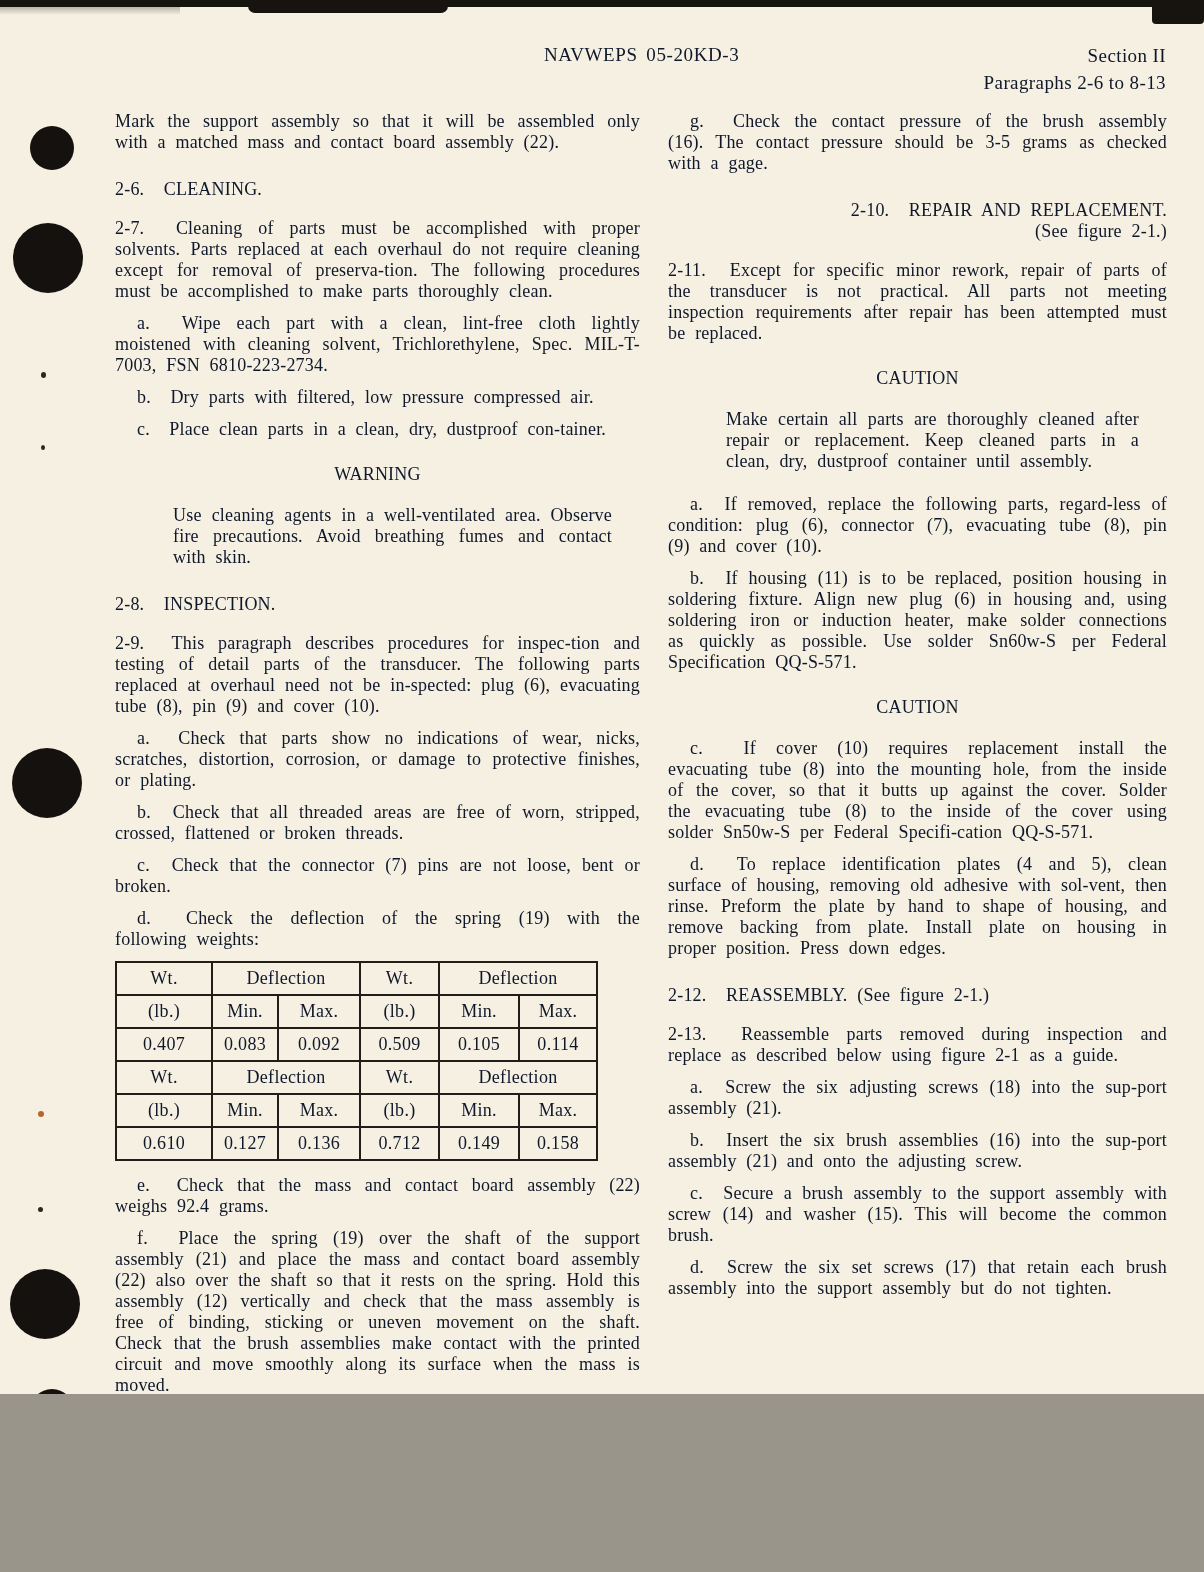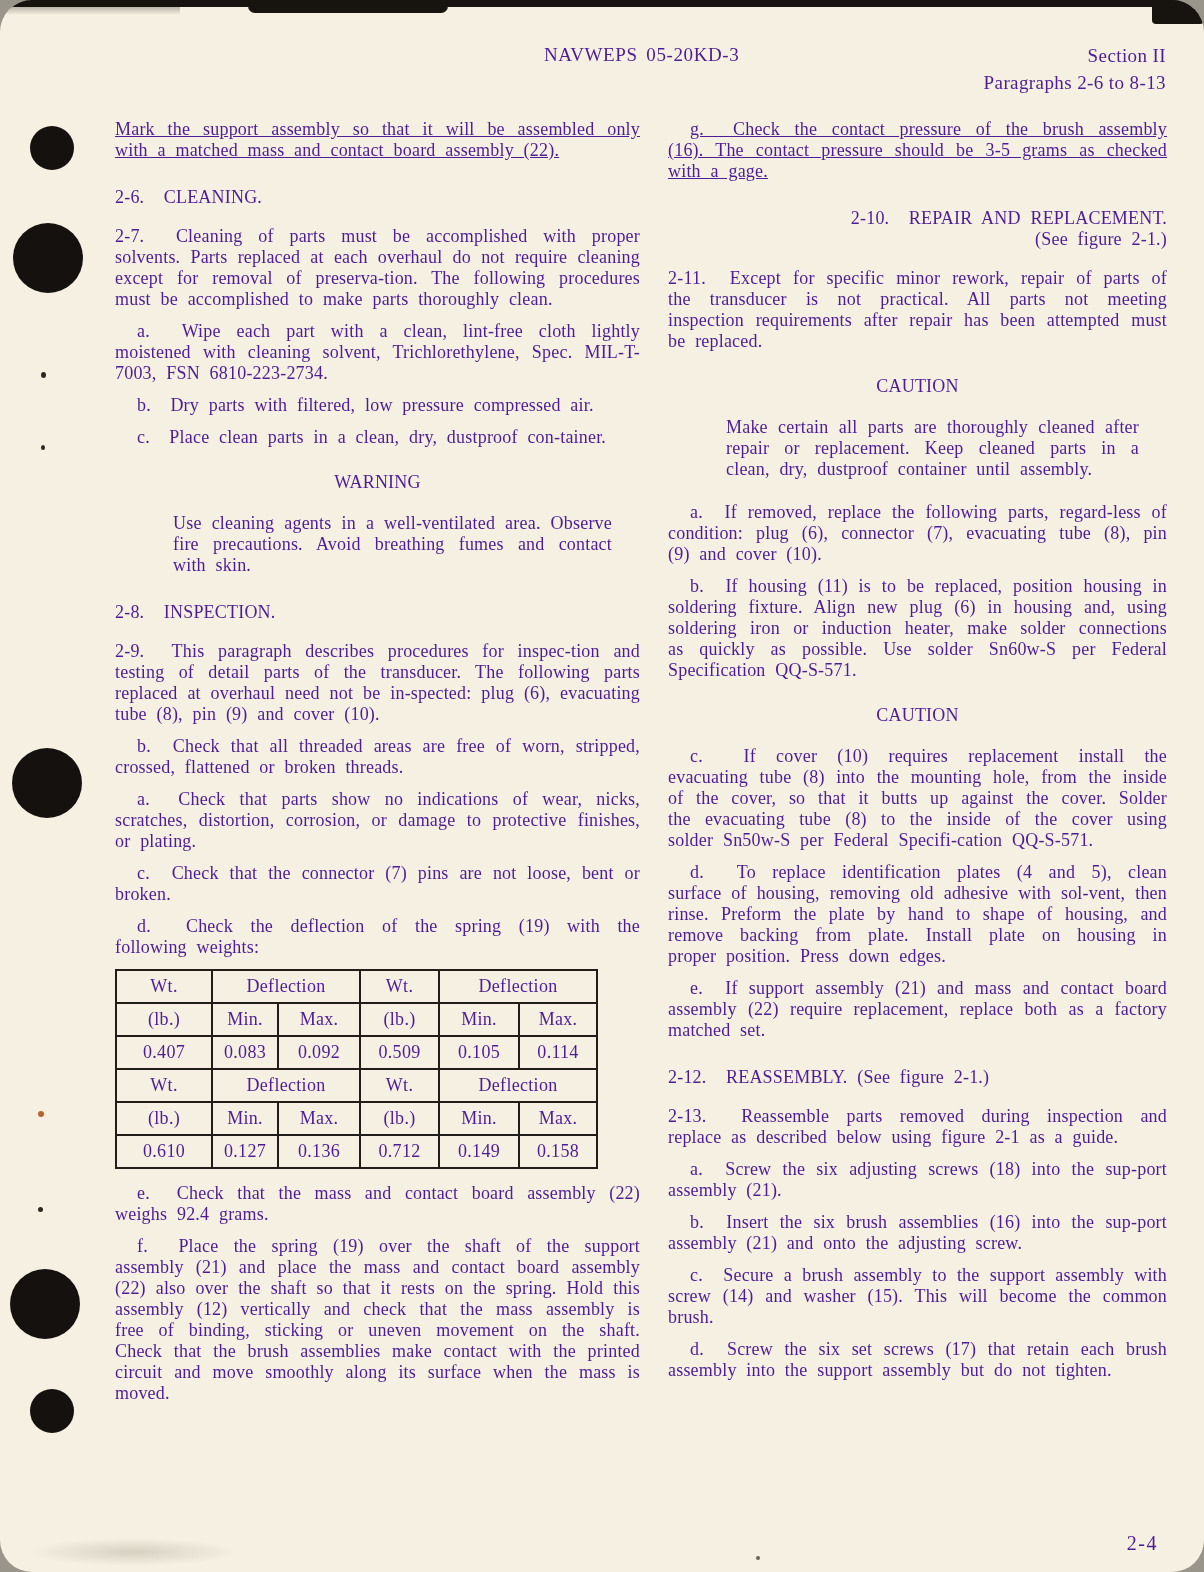--- a/index.html
+++ b/index.html
@@ -1,24 +1,23 @@
 <!DOCTYPE html>
 <html><head>
 <meta charset="utf-8">
 <style>
   * { box-sizing: border-box; }
   html, body { margin: 0; padding: 0; background: #9a958a; }
   .page {
     position: relative;
-    width: 1204px; height: 1572px;
+    width: 1204px; height: 1394px;
     background: #f5f0e1;
-    color: #4c1d95;
+    color: #0f172a;
     font-family: "Liberation Serif", "DejaVu Serif", serif;
     overflow: hidden;
-    border-radius: 32px;
   }
   
   .topbar { position: absolute; left: 0; top: 0; width: 100%; height: 7px; background: #17140f; }
   .topbar-blob1 { position: absolute; left: 248px; top: 0; width: 200px; height: 13px; background: #17140f; border-radius: 0 0 7px 7px; }
   .topbar-blob2 { position: absolute; right: 0; top: 0; width: 52px; height: 24px; background: #17140f; border-radius: 0 0 4px 4px; }
   .topbar-fade { position: absolute; left: 0; top: 0; width: 180px; height: 15px;
                  background: linear-gradient(180deg, rgba(23,20,15,.5), rgba(23,20,15,0)); }
   
   .hdr-center { position: absolute; left: 544px; top: 44px; font-size: 19px; letter-spacing: .6px; word-spacing: .18em; }
   .hdr-right  { position: absolute; right: 38px; top: 42px; text-align: right; font-size: 19px; line-height: 27px; letter-spacing: .4px; }
@@ -27,21 +26,21 @@
   .col { position: absolute; top: 103px; font-size: 18px; line-height: 21px;
          text-align: justify; word-spacing: .28em; letter-spacing: .2px; }
   .col-left  { left: 115px; width: 525px; }
   .col-right { left: 668px; width: 499px; }
   p { margin: 0 0 11px 0; }
   .sub { text-indent: 22px; }
   .heading { margin: 26px 0 18px; text-align: left; }
   .centered { text-align: center; margin: 24px 0 20px; }
   .note { margin: 0 0 22px; padding: 0 28px 0 58px; }
   .hang { padding-left: 92px; text-indent: -92px; margin: 26px 0 18px; text-align: right; }
-  .first { margin-top: 16px; text-decoration: underline; }
+  .first { margin-top: 8px; }
   
   table.defl { border-collapse: collapse; table-layout: fixed; width: 481px; margin: 0 0 14px 0; }
   table.defl td { border: 2px solid #211e1a; text-align: center; vertical-align: middle;
                   padding: 4px 2px; font-size: 18px; height: 33px; text-indent: 0;
                   word-spacing: normal; letter-spacing: .3px; }
   
   .dot { position: absolute; background: #14110e; border-radius: 50%; }
   .speck { position: absolute; border-radius: 50%; }
   .smudge { position: absolute; left: 28px; top: 1538px; width: 210px; height: 28px;
             background: radial-gradient(ellipse at center, rgba(140,135,118,.30), rgba(140,135,118,0) 70%); }
@@ -78,22 +77,22 @@
     <p class="first">Mark the support assembly so that it will be assembled only with a matched mass and contact board assembly (22).</p>
     <p class="heading">2-6.&nbsp;&nbsp;CLEANING.</p>
     <p>2-7.&nbsp;&nbsp;Cleaning of parts must be accomplished with proper solvents. Parts replaced at each overhaul do not require cleaning except for removal of preserva-tion. The following procedures must be accomplished to make parts thoroughly clean.</p>
     <p class="sub">a.&nbsp;&nbsp;Wipe each part with a clean, lint-free cloth lightly moistened with cleaning solvent, Trichlorethylene, Spec. MIL-T-7003, FSN 6810-223-2734.</p>
     <p class="sub">b.&nbsp;&nbsp;Dry parts with filtered, low pressure compressed air.</p>
     <p class="sub">c.&nbsp;&nbsp;Place clean parts in a clean, dry, dustproof con-tainer.</p>
     <p class="centered">WARNING</p>
     <p class="note">Use cleaning agents in a well-ventilated area. Observe fire precautions. Avoid breathing fumes and contact with skin.</p>
     <p class="heading">2-8.&nbsp;&nbsp;INSPECTION.</p>
     <p>2-9.&nbsp;&nbsp;This paragraph describes procedures for inspec-tion and testing of detail parts of the transducer. The following parts replaced at overhaul need not be in-spected: plug (6), evacuating tube (8), pin (9) and cover (10).</p>
+    <p class="sub">a.&nbsp;&nbsp;Check that parts show no indications of wear, nicks, scratches, distortion, corrosion, or damage to protective finishes, or plating.</p>
     <p class="sub">b.&nbsp;&nbsp;Check that all threaded areas are free of worn, stripped, crossed, flattened or broken threads.</p>
-    <p class="sub">a.&nbsp;&nbsp;Check that parts show no indications of wear, nicks, scratches, distortion, corrosion, or damage to protective finishes, or plating.</p>
     <p class="sub">c.&nbsp;&nbsp;Check that the connector (7) pins are not loose, bent or broken.</p>
     <p class="sub">d.&nbsp;&nbsp;Check the deflection of the spring (19) with the following weights:</p>
 
     <table class="defl">
       <colgroup>
         <col style="width:96px">
           <col style="width:66px">
           <col style="width:82px">
         <col style="width:79px">
           <col style="width:80px">
@@ -155,21 +154,20 @@
     <p class="sub first">g.&nbsp;&nbsp;Check the contact pressure of the brush assembly (16). The contact pressure should be 3-5 grams as checked with a gage.</p>
     <p class="hang"><span>2-10.&nbsp;&nbsp;REPAIR AND REPLACEMENT.</span><br><span>(See figure 2-1.)</span></p>
     <p>2-11.&nbsp;&nbsp;Except for specific minor rework, repair of parts of the transducer is not practical. All parts not meeting inspection requirements after repair has been attempted must be replaced.</p>
     <p class="centered">CAUTION</p>
     <p class="note">Make certain all parts are thoroughly cleaned after repair or replacement. Keep cleaned parts in a clean, dry, dustproof container until assembly.</p>
     <p class="sub">a.&nbsp;&nbsp;If removed, replace the following parts, regard-less of condition: plug (6), connector (7), evacuating tube (8), pin (9) and cover (10).</p>
     <p class="sub">b.&nbsp;&nbsp;If housing (11) is to be replaced, position housing in soldering fixture. Align new plug (6) in housing and, using soldering iron or induction heater, make solder connections as quickly as possible. Use solder Sn60w-S per Federal Specification QQ-S-571.</p>
     <p class="centered">CAUTION</p>
     <p class="sub">c.&nbsp;&nbsp;If cover (10) requires replacement install the evacuating tube (8) into the mounting hole, from the inside of the cover, so that it butts up against the cover. Solder the evacuating tube (8) to the inside of the cover using solder Sn50w-S per Federal Specifi-cation QQ-S-571.</p>
     <p class="sub">d.&nbsp;&nbsp;To replace identification plates (4 and 5), clean surface of housing, removing old adhesive with sol-vent, then rinse. Preform the plate by hand to shape of housing, and remove backing from plate. Install plate on housing in proper position. Press down edges.</p>
-    <p class="sub">e.&nbsp;&nbsp;If support assembly (21) and mass and contact board assembly (22) require replacement, replace both as a factory matched set.</p>
     <p class="heading">2-12.&nbsp;&nbsp;REASSEMBLY.  (See figure 2-1.)</p>
     <p>2-13.&nbsp;&nbsp;Reassemble parts removed during inspection and replace as described below using figure 2-1 as a guide.</p>
     <p class="sub">a.&nbsp;&nbsp;Screw the six adjusting screws (18) into the sup-port assembly (21).</p>
     <p class="sub">b.&nbsp;&nbsp;Insert the six brush assemblies (16) into the sup-port assembly (21) and onto the adjusting screw.</p>
     <p class="sub">c.&nbsp;&nbsp;Secure a brush assembly to the support assembly with screw (14) and washer (15). This will become the common brush.</p>
     <p class="sub">d.&nbsp;&nbsp;Screw the six set screws (17) that retain each brush assembly into the support assembly but do not tighten.</p>
   </div>
 
   <div class="footer-num">2-4</div>
 

